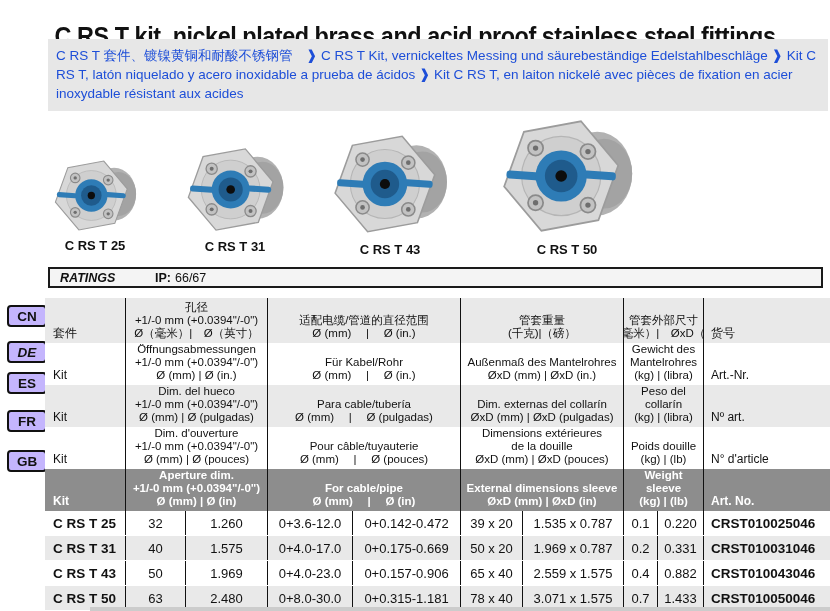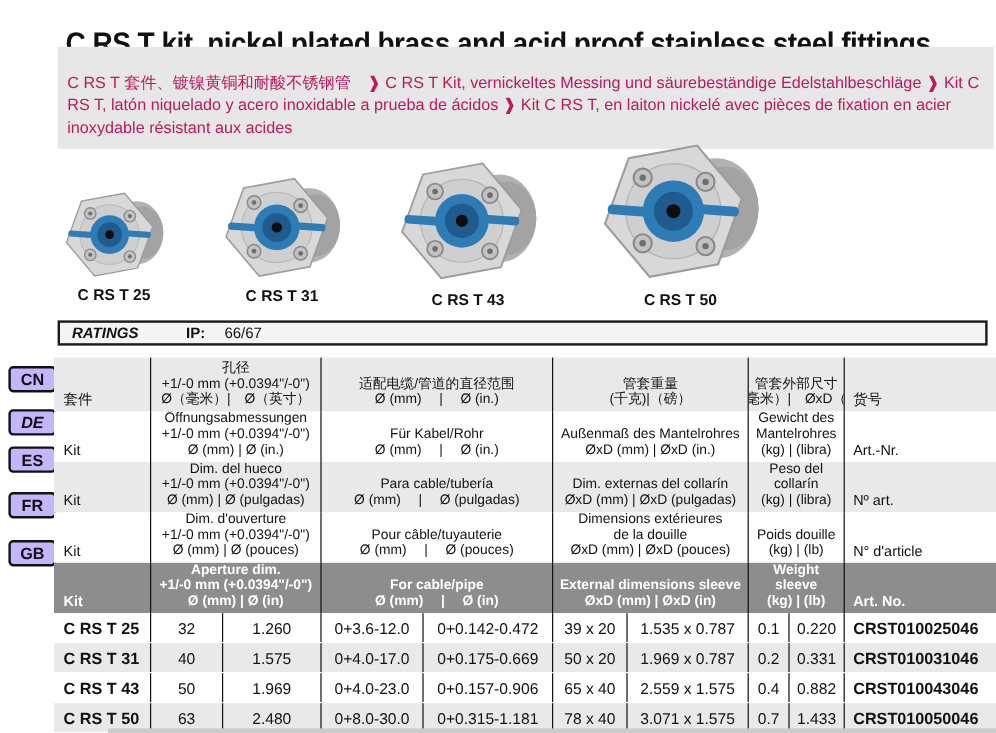--- a/index.html
+++ b/index.html
@@ -7,36 +7,36 @@
        font-family:"Liberation Sans","DejaVu Sans",sans-serif;color:#111;}
   .page{position:absolute;inset:0;}
 
   
   .title{position:absolute;top:4px;left:0;width:830px;text-align:center;
          font-size:26px;font-weight:bold;letter-spacing:-0.5px;white-space:nowrap;
          transform:scaleX(0.90);transform-origin:50% 50%;}
 
   
   .desc{position:absolute;left:48px;top:39px;width:762px;min-height:40px;
-        background:#e7e7e7;padding:20px 10px 8px 8px;
-        font-size:13.5px;line-height:19px;color:#be185d;}
+        background:#e7e7e7;padding:7px 10px 8px 8px;
+        font-size:13.5px;line-height:19px;color:#1d4ed8;}
 
   
   .products{position:absolute;left:0;top:100px;width:830px;height:162px;}
   .fig{position:absolute;margin:0;text-align:center;}
   .fig figcaption{font-size:13px;font-weight:bold;margin-top:2px;}
   .fig svg{display:block;margin:0 auto;}
 
   
   .ratings{position:absolute;left:48px;top:267px;width:771px;height:17px;
            background:#f4f4f4;border:2px solid #1a1a1a;display:flex;align-items:center;
            font-size:12.5px;}
   .ratings .rl{font-weight:bold;margin-left:10px;width:95px;font-style:italic;}
   .ratings .rk{font-weight:bold;}
-  .ratings .rv{margin-left:16px;}
+  .ratings .rv{margin-left:4px;}
 
   
   .tablewrap{position:absolute;left:45px;top:298px;width:785px;}
   .hrow{display:grid;grid-template-columns:80px 142px 193px 163px 80px 127px;}
   .hrow.first{height:45px;}
   .hrow{height:42px;}
   .drow{display:grid;height:24px;
         grid-template-columns:80px 60px 82px 85px 108px 62px 101px 34px 46px 127px;}
   .bg-g{background:#e9e9e9;}
   .bg-w{background:#ffffff;}

